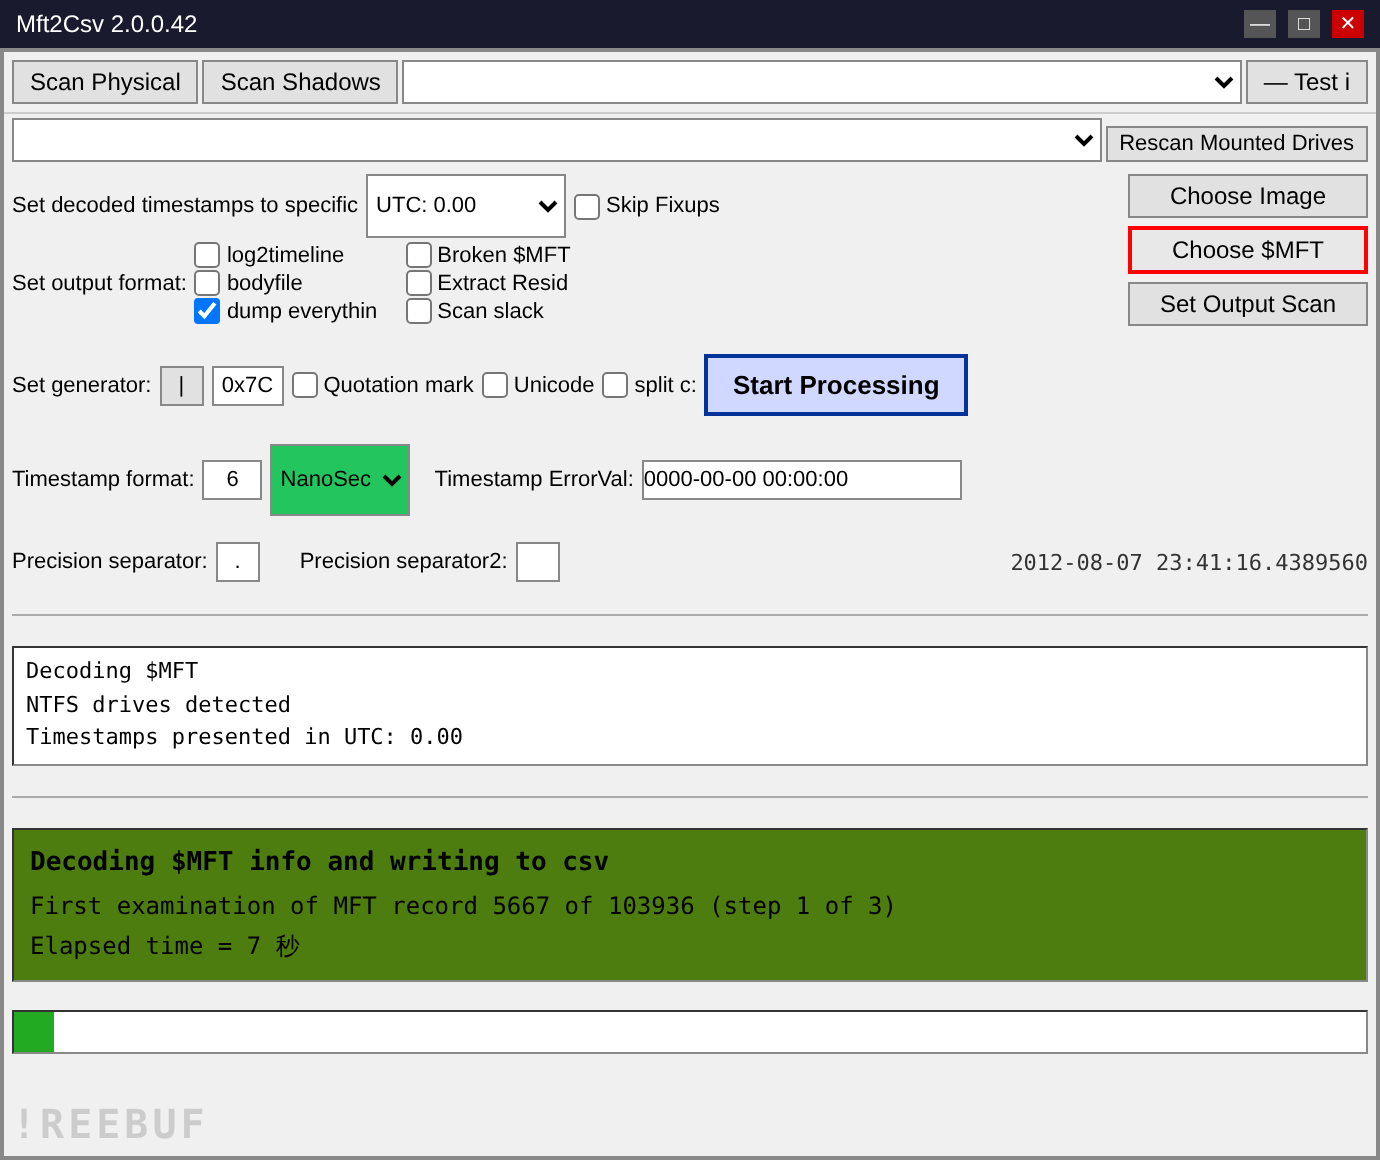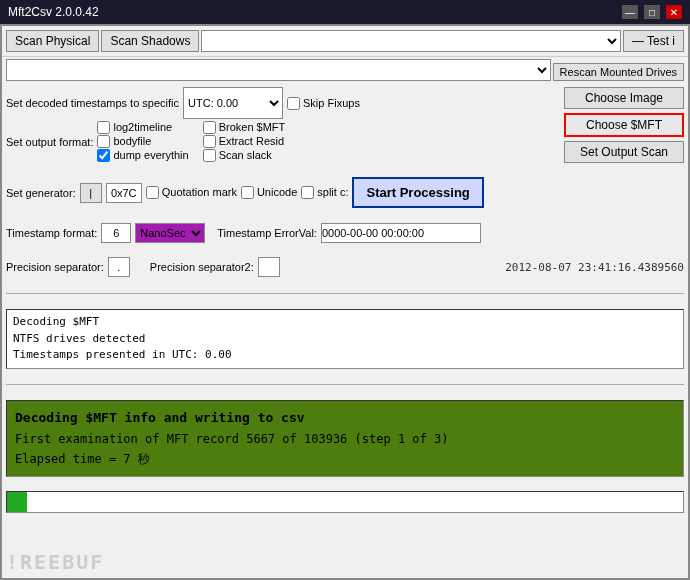--- a/index.html
+++ b/index.html
@@ -103,20 +103,21 @@
       gap: 2px;
     }
     .right-section {
       display: flex;
       flex-direction: column;
       gap: 2px;
       align-items: flex-end;
     }
     .checkbox-row {
       display: flex;
+      align-items: center;
       gap: 3px;
       font-size: 11px;
     }
     .checkbox-group {
       display: flex;
       flex-direction: column;
       gap: 1px;
     }
     .separator {
       border: none;
@@ -171,23 +172,23 @@
     }
     .utc-dropdown {
       width: 100px;
       height: 32px;
       border: 1px solid #888;
       background: white;
       font-size: 11px;
     }
     .precision-dropdown {
       width: 70px;
-      height: 20px;
-      border: 1px solid #888;
-      background: #a21caf;
+      height: 36px;
+      border: 1px solid #888;
+      background: #22c55e;
       font-size: 11px;
     }
     .top-dropdown-row {
       display: flex;
       align-items: flex-end;
       gap: 2px;
       padding: 2px 4px;
     }
     .choose-mft-btn {
       background: #e8e8e8;

